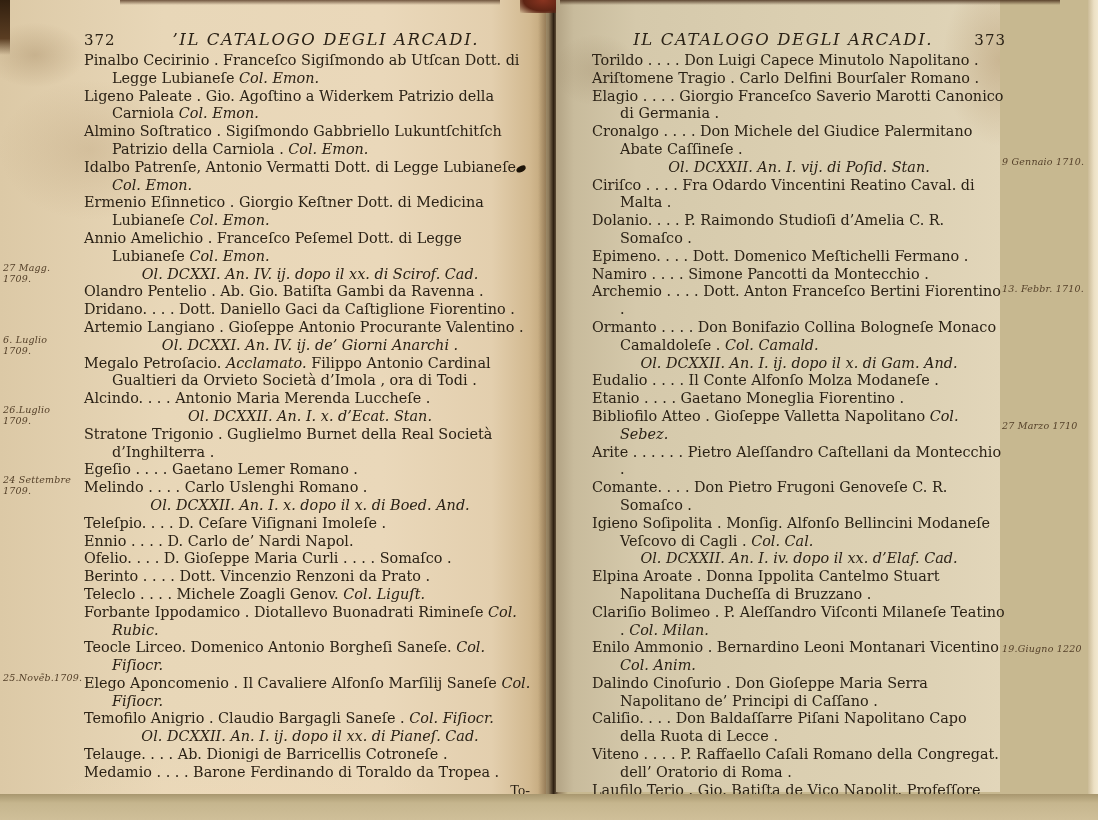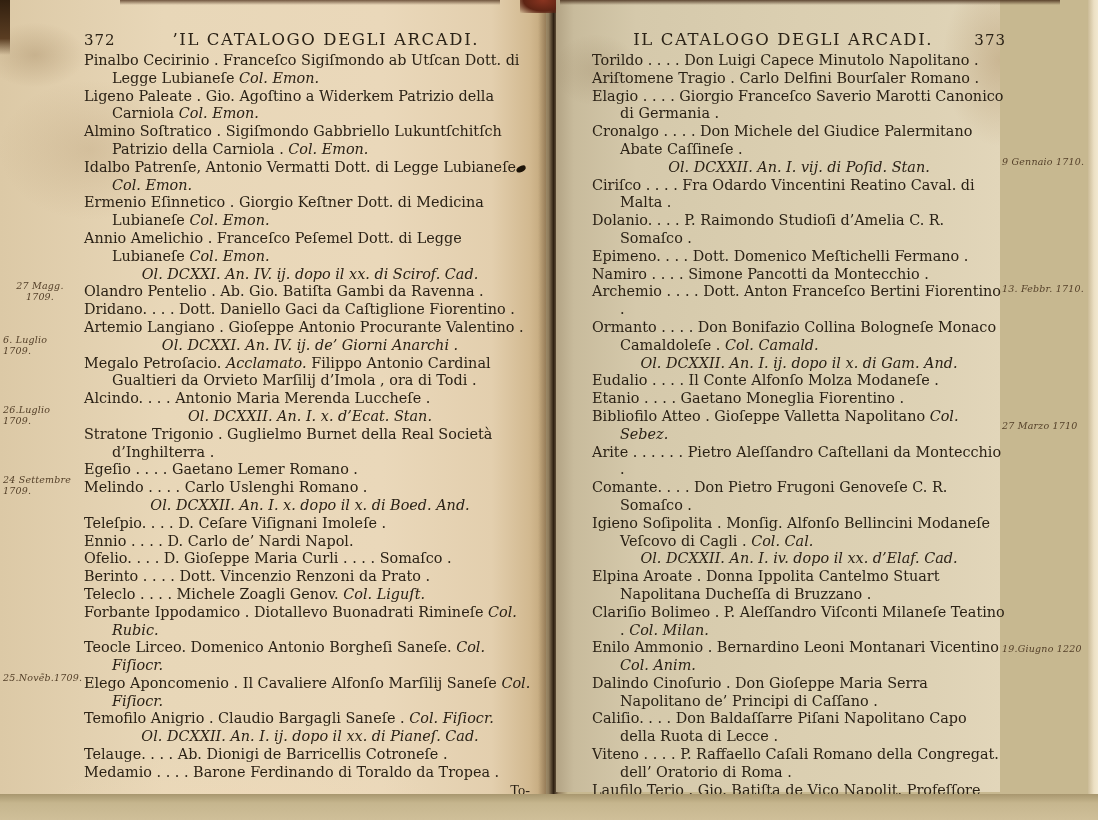--- a/index.html
+++ b/index.html
@@ -58,21 +58,21 @@
     position:absolute;left:516px;top:166px;width:10px;height:6px;
     background:#1d1409;border-radius:60% 40% 55% 45%;transform:rotate(-20deg);
   }
   
   .text-col{position:absolute;}
   .text-col-left{left:84px;top:30px;width:452px;}
   .text-col-right{left:36px;top:30px;width:414px;}
   .head-row{display:flex;align-items:baseline;margin-bottom:3px;}
   .page-num{font-size:15px;letter-spacing:1px;}
   .running-title{
-    flex:1;text-align:center;font-size:16.5px;
+    flex:1;text-align:center;font-style:italic;font-size:16.5px;
     letter-spacing:1.6px;white-space:nowrap;
   }
   .entry,.heading{
     margin:0;font-size:14.4px;line-height:17.8px;
   }
   .entry{padding-left:28px;text-indent:-28px;}
   .heading{text-align:center;font-style:italic;}
   .it{font-style:italic;}
   .catchword{margin:0;font-size:14.4px;line-height:17.8px;text-align:right;font-family:Liberation Serif, serif;}
   .catchword-left{padding-right:6px;}
@@ -86,21 +86,21 @@
     color:#55412a;letter-spacing:.2px;
   }
 </style>
 </head>
 <body>
 
 <div class="canvas">
 
   <div class="page-left">
     <div class="margin-col margin-col-left">
-        <div class="margin-note" style="top: 280px; text-align: center;">27 Magg. 1709.</div>
+        <div class="margin-note" style="top: 262px;">27 Magg. 1709.</div>
         <div class="margin-note" style="top: 334px;">6. Luglio 1709.</div>
         <div class="margin-note" style="top: 404px;">26.Luglio 1709.</div>
         <div class="margin-note" style="top: 474px;">24 Settembre 1709.</div>
         <div class="margin-note" style="top: 672px;">25.Novẽb.1709.</div>
       </div>
     <div class="text-col text-col-left">
       <div class="head-row">
         <span class="page-num">372</span>
         <span class="running-title">’IL CATALOGO DEGLI ARCADI.</span>
       </div>
@@ -109,21 +109,21 @@
           <p class="entry"><span>Ligeno Paleate . Gio. Agoſtino a Widerkem Patrizio della Carniola </span><span class="it">Col. Emon.</span></p>
           <p class="entry"><span>Almino Soſtratico . Sigiſmondo Gabbriello Lukuntſchitſch Patrizio della Carniola . </span><span class="it">Col. Emon.</span></p>
           <p class="entry"><span>Idalbo Patrenſe, Antonio Vermatti Dott. di Legge Lubianeſe </span><span class="it">Col. Emon.</span></p>
           <p class="entry"><span>Ermenio Eſinnetico . Giorgio Keſtner Dott. di Medicina Lubianeſe </span><span class="it">Col. Emon.</span></p>
           <p class="entry"><span>Annio Amelichio . Franceſco Peſemel Dott. di Legge Lubianeſe </span><span class="it">Col. Emon.</span></p>
           <p class="heading"><span class="it">Ol. DCXXI. An. IV. ij. dopo il xx. di Scirof. Cad.</span></p>
           <p class="entry"><span>Olandro Pentelio . Ab. Gio. Batiſta Gambi da Ravenna .</span></p>
           <p class="entry"><span>Dridano. . . . Dott. Daniello Gaci da Caſtiglione Fiorentino .</span></p>
           <p class="entry"><span>Artemio Langiano . Gioſeppe Antonio Procurante Valentino .</span></p>
           <p class="heading"><span class="it">Ol. DCXXI. An. IV. ij. de’ Giorni Anarchi .</span></p>
-          <p class="entry"><span>Megalo Petroſacio. </span><span class="it">Acclamato.</span><span> Filippo Antonio Cardinal Gualtieri da Orvieto Marſilij d’Imola , ora di Todi .</span></p>
+          <p class="entry"><span>Megalo Petroſacio. </span><span class="it">Acclamato.</span><span> Filippo Antonio Cardinal Gualtieri da Orvieto Società d’Imola , ora di Todi .</span></p>
           <p class="entry"><span>Alcindo. . . . Antonio Maria Merenda Luccheſe .</span></p>
           <p class="heading"><span class="it">Ol. DCXXII. An. I. x. d’Ecat. Stan.</span></p>
           <p class="entry"><span>Stratone Trigonio . Guglielmo Burnet della Real Società d’Inghilterra .</span></p>
           <p class="entry"><span>Egeſio . . . . Gaetano Lemer Romano .</span></p>
           <p class="entry"><span>Melindo . . . . Carlo Uslenghi Romano .</span></p>
           <p class="heading"><span class="it">Ol. DCXXII. An. I. x. dopo il x. di Boed. And.</span></p>
           <p class="entry"><span>Teleſpio. . . . D. Ceſare Viſignani Imoleſe .</span></p>
           <p class="entry"><span>Ennio . . . . D. Carlo de’ Nardi Napol.</span></p>
           <p class="entry"><span>Ofelio. . . . D. Gioſeppe Maria Curli . . . . Somaſco .</span></p>
           <p class="entry"><span>Berinto . . . . Dott. Vincenzio Renzoni da Prato .</span></p>

